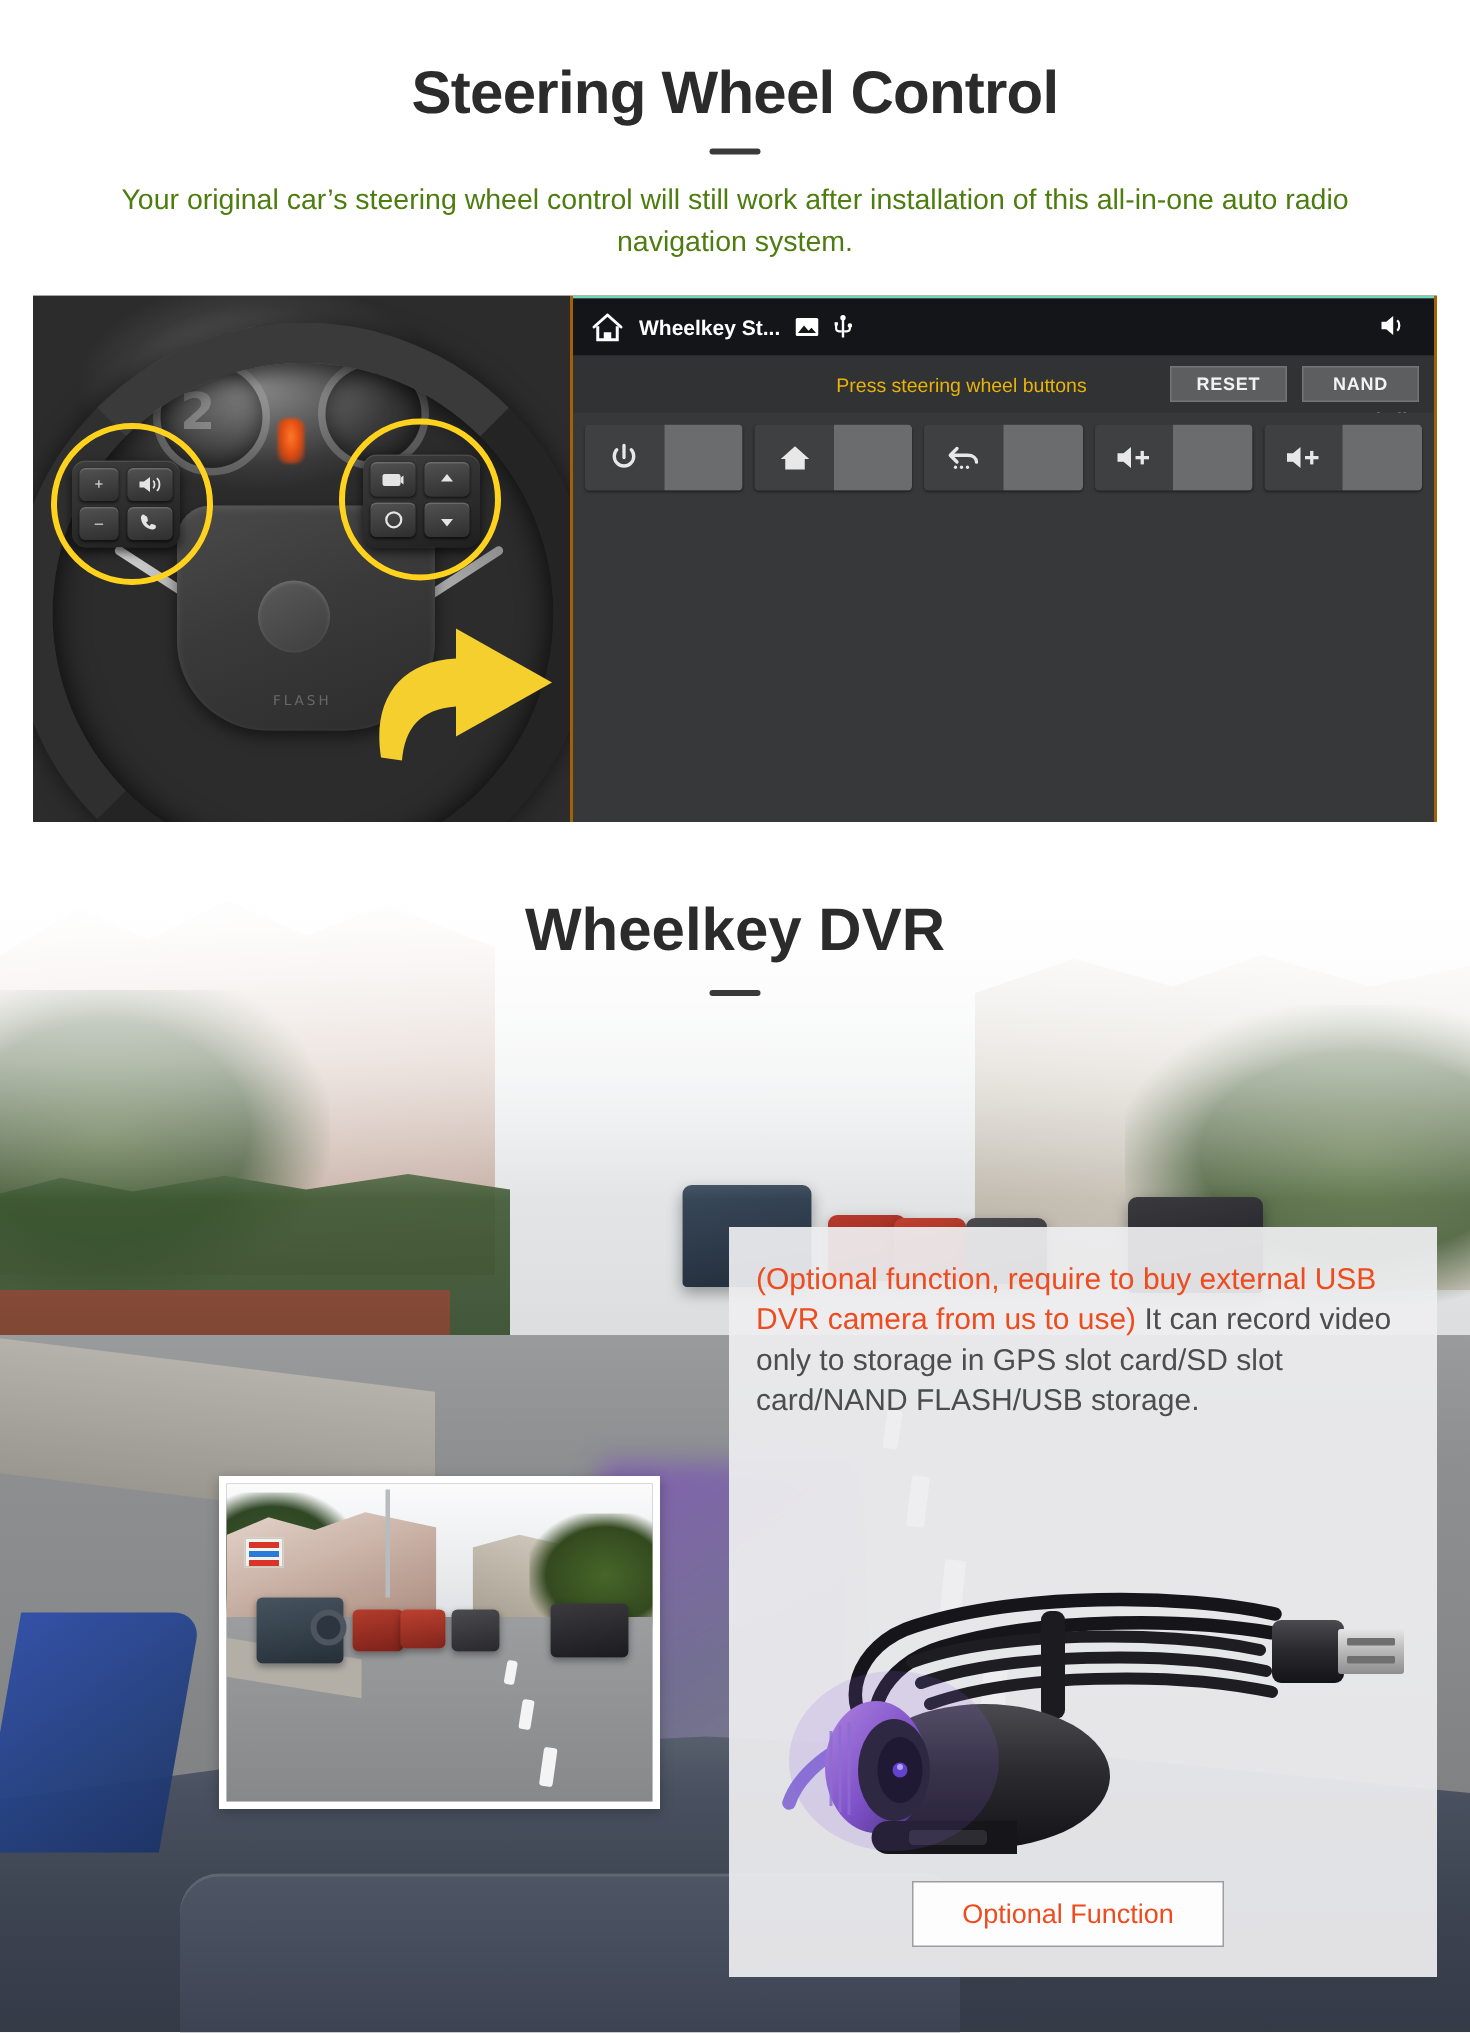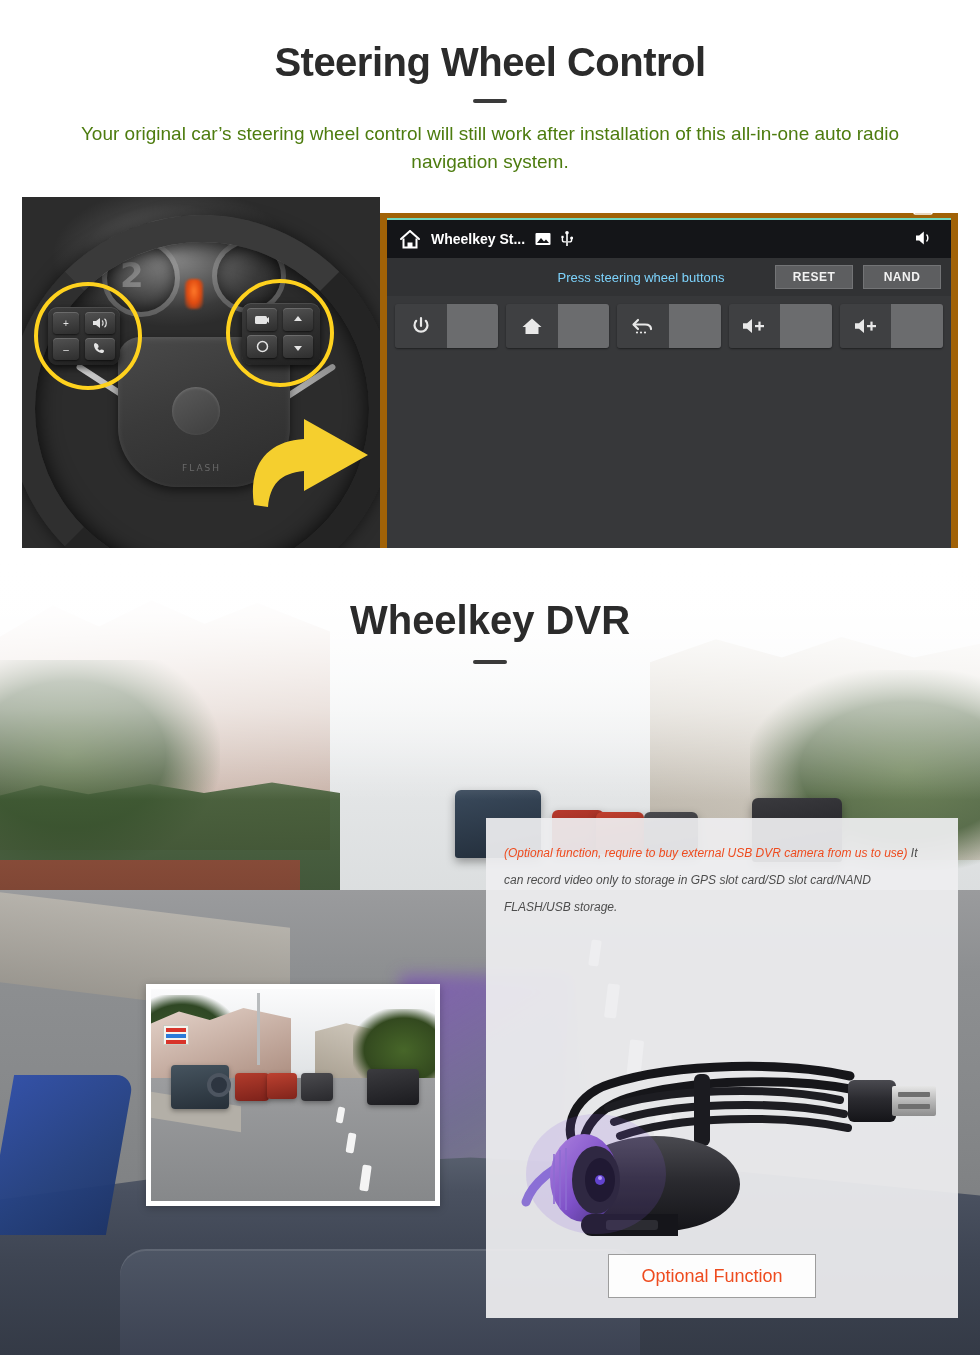--- a/index.html
+++ b/index.html
@@ -109,22 +109,22 @@
     position:absolute; border-radius:50%; border:4px solid #ffd21e;
   }
   .hl-circle.c1{ left:12px; top:85px; width:108px; height:108px; }
   .hl-circle.c2{ left:204px; top:82px; width:108px; height:108px; }
 
   .arrow-wrap{ position:absolute; left:214px; top:196px; width:150px; height:120px; }
   .arrow-svg{ width:150px; height:120px; display:block; }
 
   
   .android{
-    position:absolute; left:358px; top:16px; width:578px; height:455px;
-    background:#2f3032; border:7px solid #a16207;
+    position:absolute; left:358px; top:0; width:578px; height:455px;
+    background:#2f3032; border:2px solid #a16207;
   }
   .android:before{
     content:""; position:absolute; left:0; right:0; top:-2px; height:2px; background:#6fd7bd;
   }
   .statusbar{
     position:absolute; left:0; top:0; width:100%; height:38px;
     background:#141518; display:flex; align-items:center; padding:0 10px 0 12px;
   }
   .sb-left{ display:flex; align-items:center; gap:10px; flex:0 0 auto; }
   .sb-title{ color:#ffffff; font-size:14px; font-weight:bold; }
@@ -132,21 +132,21 @@
   .sb-right{ display:flex; align-items:center; gap:14px;flex-direction:column; }
   .sb-time{ color:#fff; font-size:14px; font-weight:bold; }
   .ico{ display:inline-flex; align-items:center; justify-content:center; }
   .ico svg{ display:block; }
 
   .cmdbar{
     position:absolute; left:0; top:38px; width:100%; height:38px;
     display:flex; align-items:center; background:#313234;
   }
   .cmd-hint{
-    flex:1 1 auto; text-align:center; color:#7dd3fc; font-size:13px; padding-left:120px;
+    flex:1 1 auto; text-align:center; color:#eab308; font-size:13px; padding-left:120px;
   }
   .btn-dark{
     width:78px; height:24px; margin-right:10px;
     background:#5d5e60; border:1px solid #737476;
     color:#f2f2f2; font-size:12px; font-weight:bold;
     display:flex; align-items:center; justify-content:center;
     letter-spacing:.5px;
   }
   .cells{
     position:absolute; left:8px; top:84px; right:8px; height:44px;
@@ -290,21 +290,21 @@
   .ins-car.s5{ left:216px; top:80px; width:52px; height:36px; background:linear-gradient(170deg,#3b3b3f,#1b1b1f); }
   .ins-tyre{ position:absolute; left:56px; top:84px; width:24px; height:24px; border-radius:50%; background:#2d3540; border:4px solid #4d5560; }
 
   
   .panel{
     position:absolute; left:486px; top:818px; width:472px; height:500px;
     background:rgba(238,238,240,.93);
   }
   .panel-text{
     position:absolute; left:18px; top:22px; width:436px;
-    font-size:12px; line-height:27px; color:#4d4d4d;font-style:italic;
+    font-size:20px; line-height:27px; color:#4d4d4d;
   }
   .panel-text .hl{ color:#ee4b1e; }
   .cam-img{
     position:absolute; left:2px; top:170px; width:468px; height:250px;
   }
   .cam-svg{ width:468px; height:250px; display:block; }
   .opt-btn{
     position:absolute; left:122px; top:436px; width:208px; height:44px;
     background:#fdfdfd; border:1px solid #9d9d9d;
     display:flex; align-items:center; justify-content:center;

